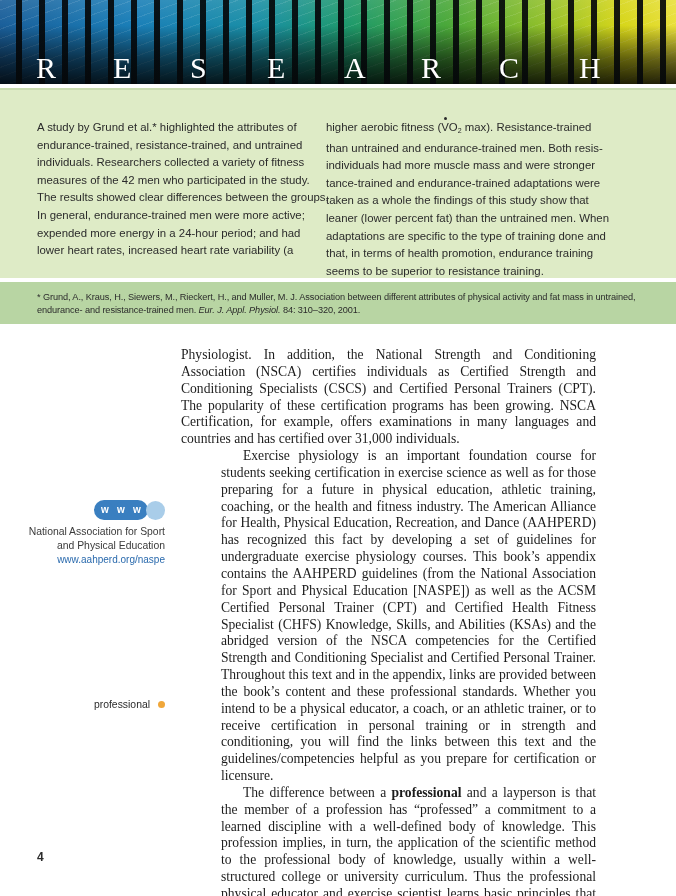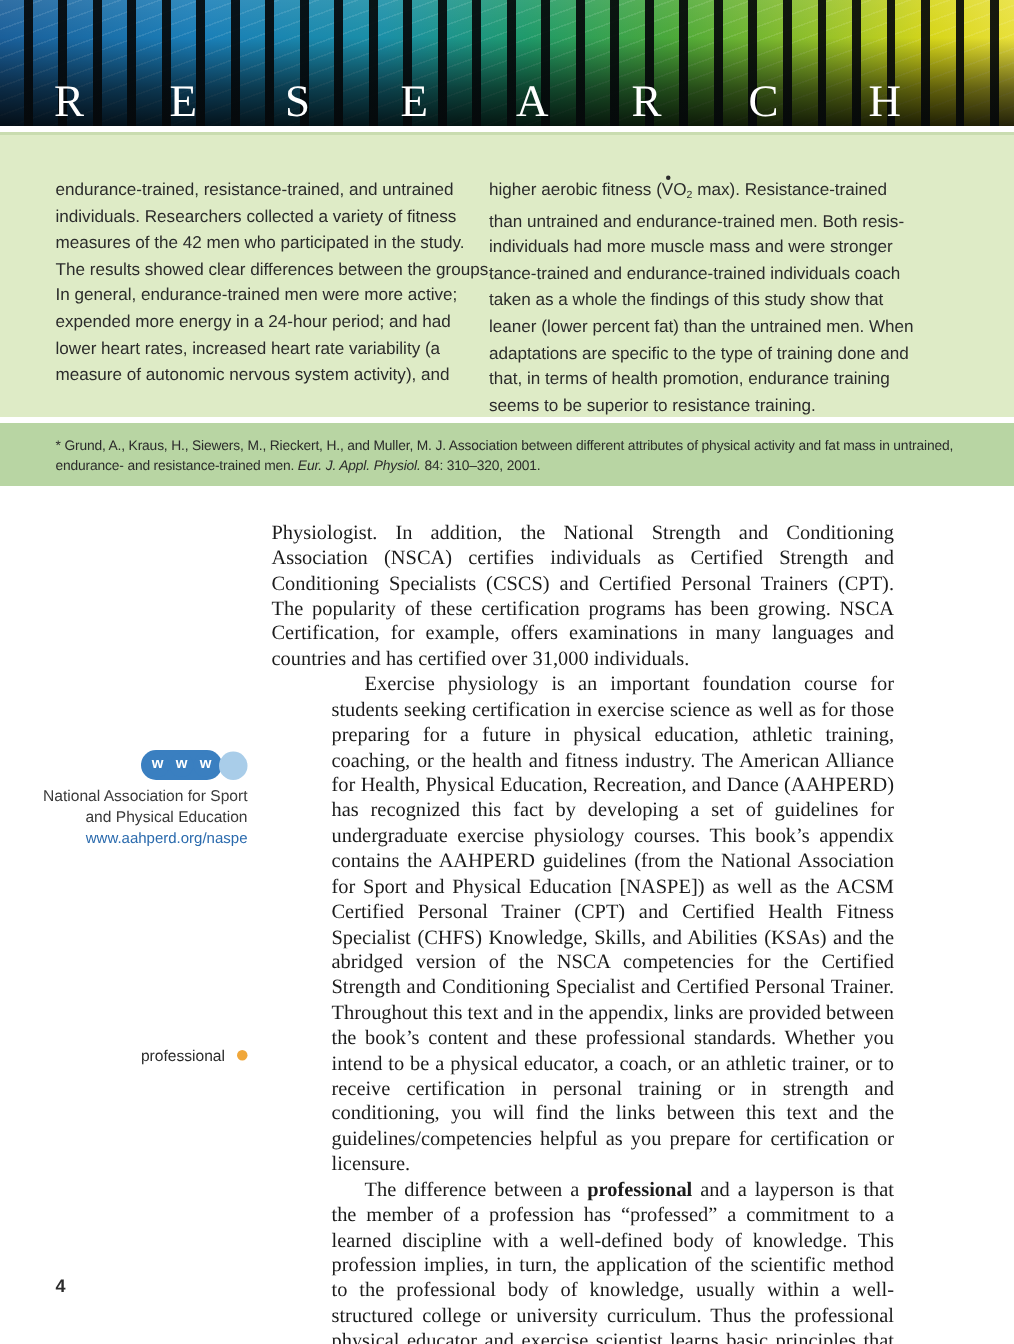--- a/index.html
+++ b/index.html
@@ -70,34 +70,34 @@
     <span class="letter" style="left:421px">R</span>
     <span class="letter" style="left:499px">C</span>
     <span class="letter" style="left:579px">H</span>
   </div>
 </div>
 <div class="banner-rule"></div>
 <div class="banner-rule2"></div>
 
 <div class="research-box">
   <div class="research-col left">
+    <p>A study by Grund et al.* highlighted the attributes of</p>
     <p>endurance-trained, resistance-trained, and untrained</p>
     <p>individuals. Researchers collected a variety of fitness</p>
     <p>measures of the 42 men who participated in the study.</p>
     <p>The results showed clear differences between the groups.</p>
     <p>In general, endurance-trained men were more active;</p>
     <p>expended more energy in a 24-hour period; and had</p>
     <p>lower heart rates, increased heart rate variability (a</p>
-    <p>measure of autonomic nervous system activity), and</p>
   </div>
   <div class="research-col right">
     <p><span>higher aerobic fitness (</span><span class="vdot">V</span><span>O</span><span class="sub">2</span><span> max). Resistance-trained</span></p>
     <p>than untrained and endurance-trained men. Both resis-</p>
     <p>individuals had more muscle mass and were stronger</p>
-    <p>tance-trained and endurance-trained individuals coach</p>
+    <p>tance-trained and endurance-trained adaptations were</p>
     <p>taken as a whole the findings of this study show that</p>
     <p>leaner (lower percent fat) than the untrained men. When</p>
     <p>adaptations are specific to the type of training done and</p>
     <p>that, in terms of health promotion, endurance training</p>
     <p>seems to be superior to resistance training.</p>
   </div>
 </div>
 <div class="citation-gap"></div>
 <div class="citation-box">
   <div class="citation-text"><span>* Grund, A., Kraus, H., Siewers, M., Rieckert, H., and Muller, M. J. Association between different attributes of physical activity and fat mass in untrained, endurance- and resistance-trained men. </span><em>Eur. J. Appl. Physiol.</em><span> 84: 310–320, 2001.</span></div>

